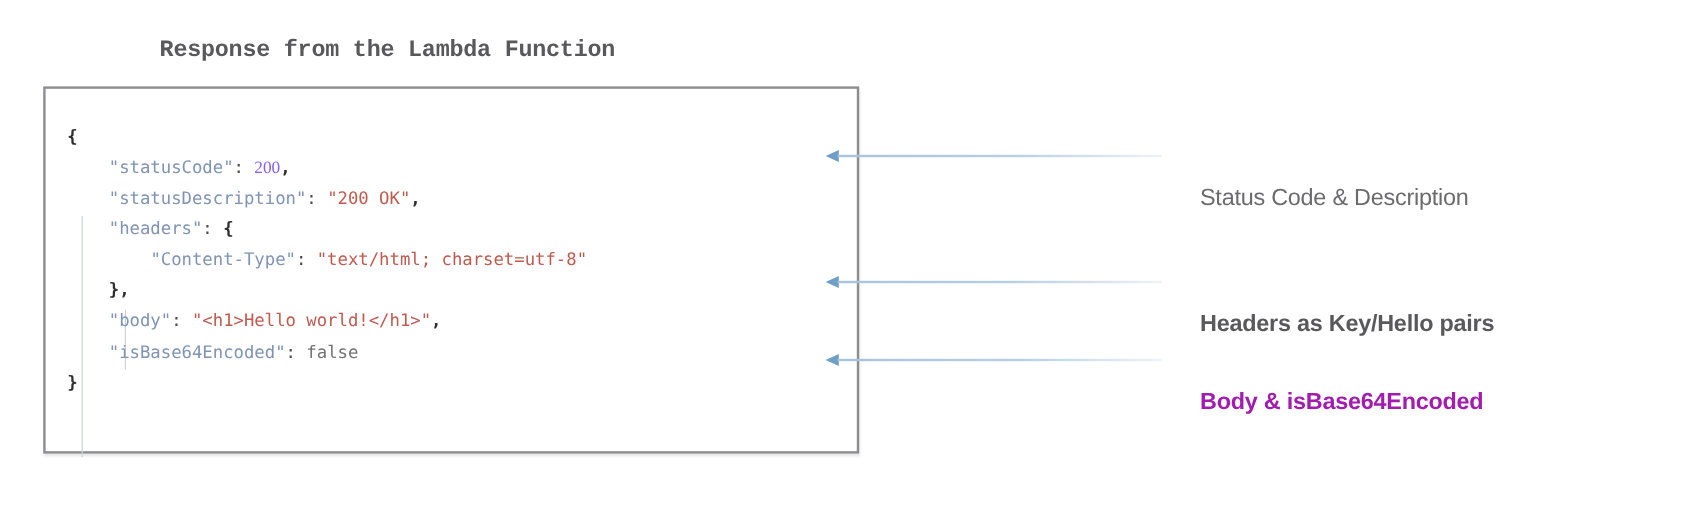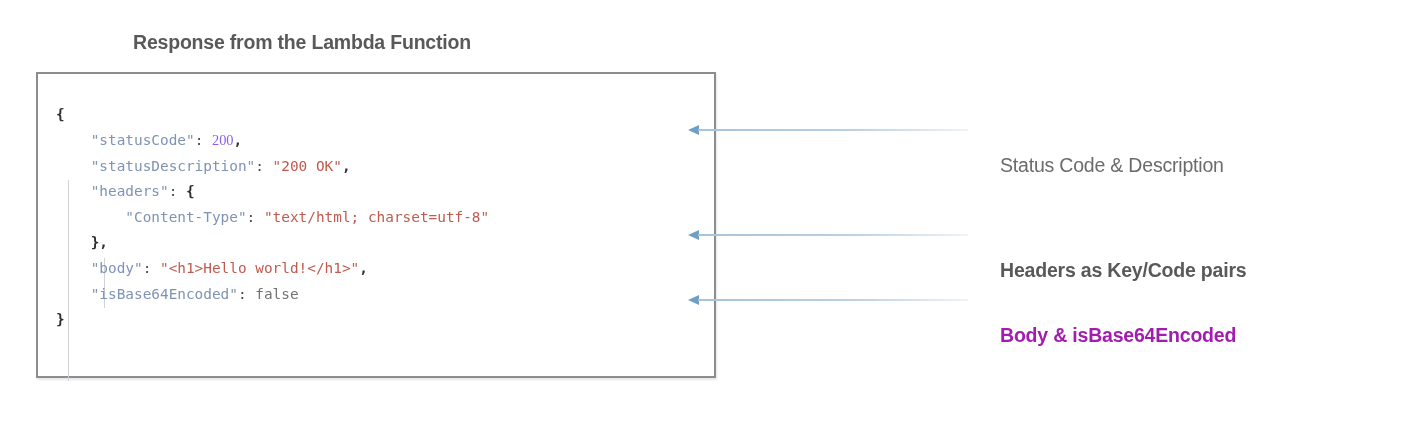--- a/index.html
+++ b/index.html
@@ -14,21 +14,21 @@
     overflow: hidden;
     font-family: "Liberation Sans", sans-serif;
     -webkit-font-smoothing: antialiased;
   }
 
   
   #diagram-title {
     position: absolute;
     left: 133px;
     top: 31px;
-    font-family: Liberation Sans, sans-serif;
+    font-family: Liberation Mono, monospace;
     font-weight: bold;
     font-size: 19.5px;
     letter-spacing: -0.2px;
     color: #59595b;
     white-space: nowrap;
   }
 
   
   #code-box {
     position: absolute;
@@ -139,14 +139,14 @@
 <div id="arrow-2" class="annot-arrow">
   <span class="head"></span>
   <span class="shaft"></span>
 </div>
 <div id="arrow-3" class="annot-arrow">
   <span class="head"></span>
   <span class="shaft"></span>
 </div>
 
 <div id="label-1" class="annot-label" style="font-weight: normal; color: rgb(107, 107, 109);">Status Code &amp; Description</div>
-<div id="label-2" class="annot-label" style="font-weight: bold; color: rgb(89, 89, 91);">Headers as Key/Code pairs</div>
+<div id="label-2" class="annot-label" style="font-weight: bold; color: rgb(89, 89, 91);">Headers as Key/Hello pairs</div>
 <div id="label-3" class="annot-label" style="font-weight: bold; color: #a21caf;">Body &amp; isBase64Encoded</div>
 
 </body></html>

